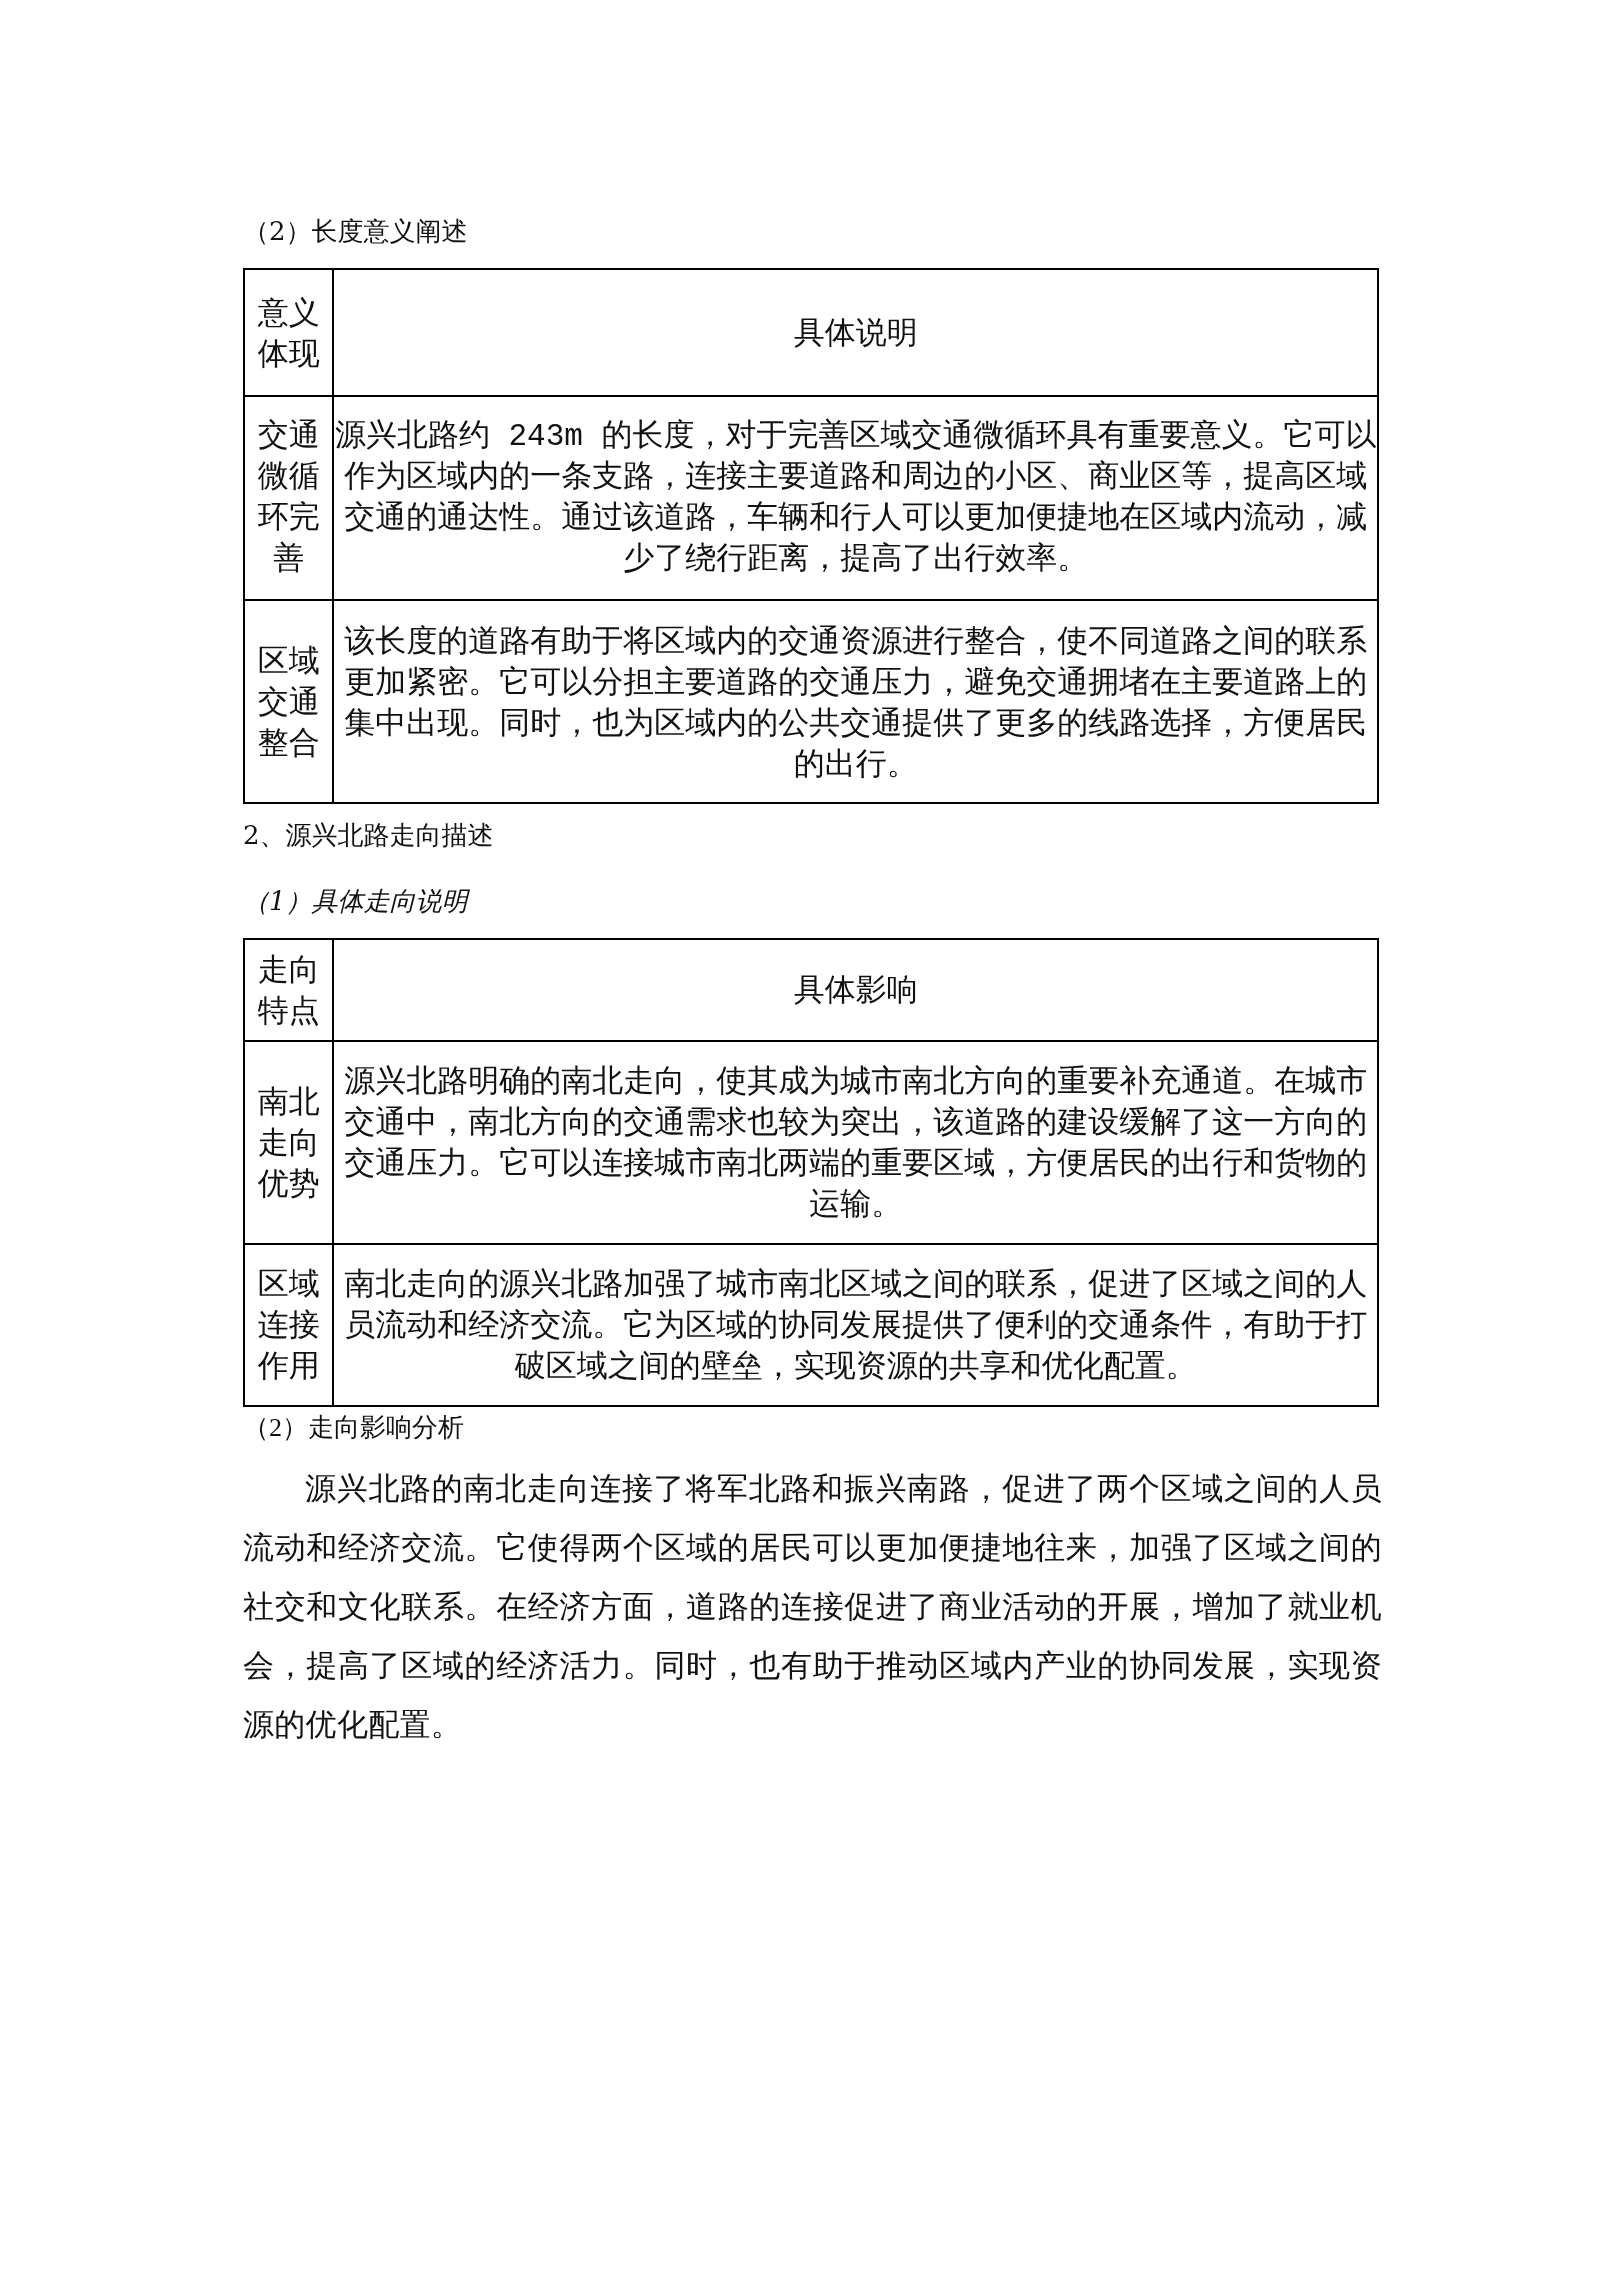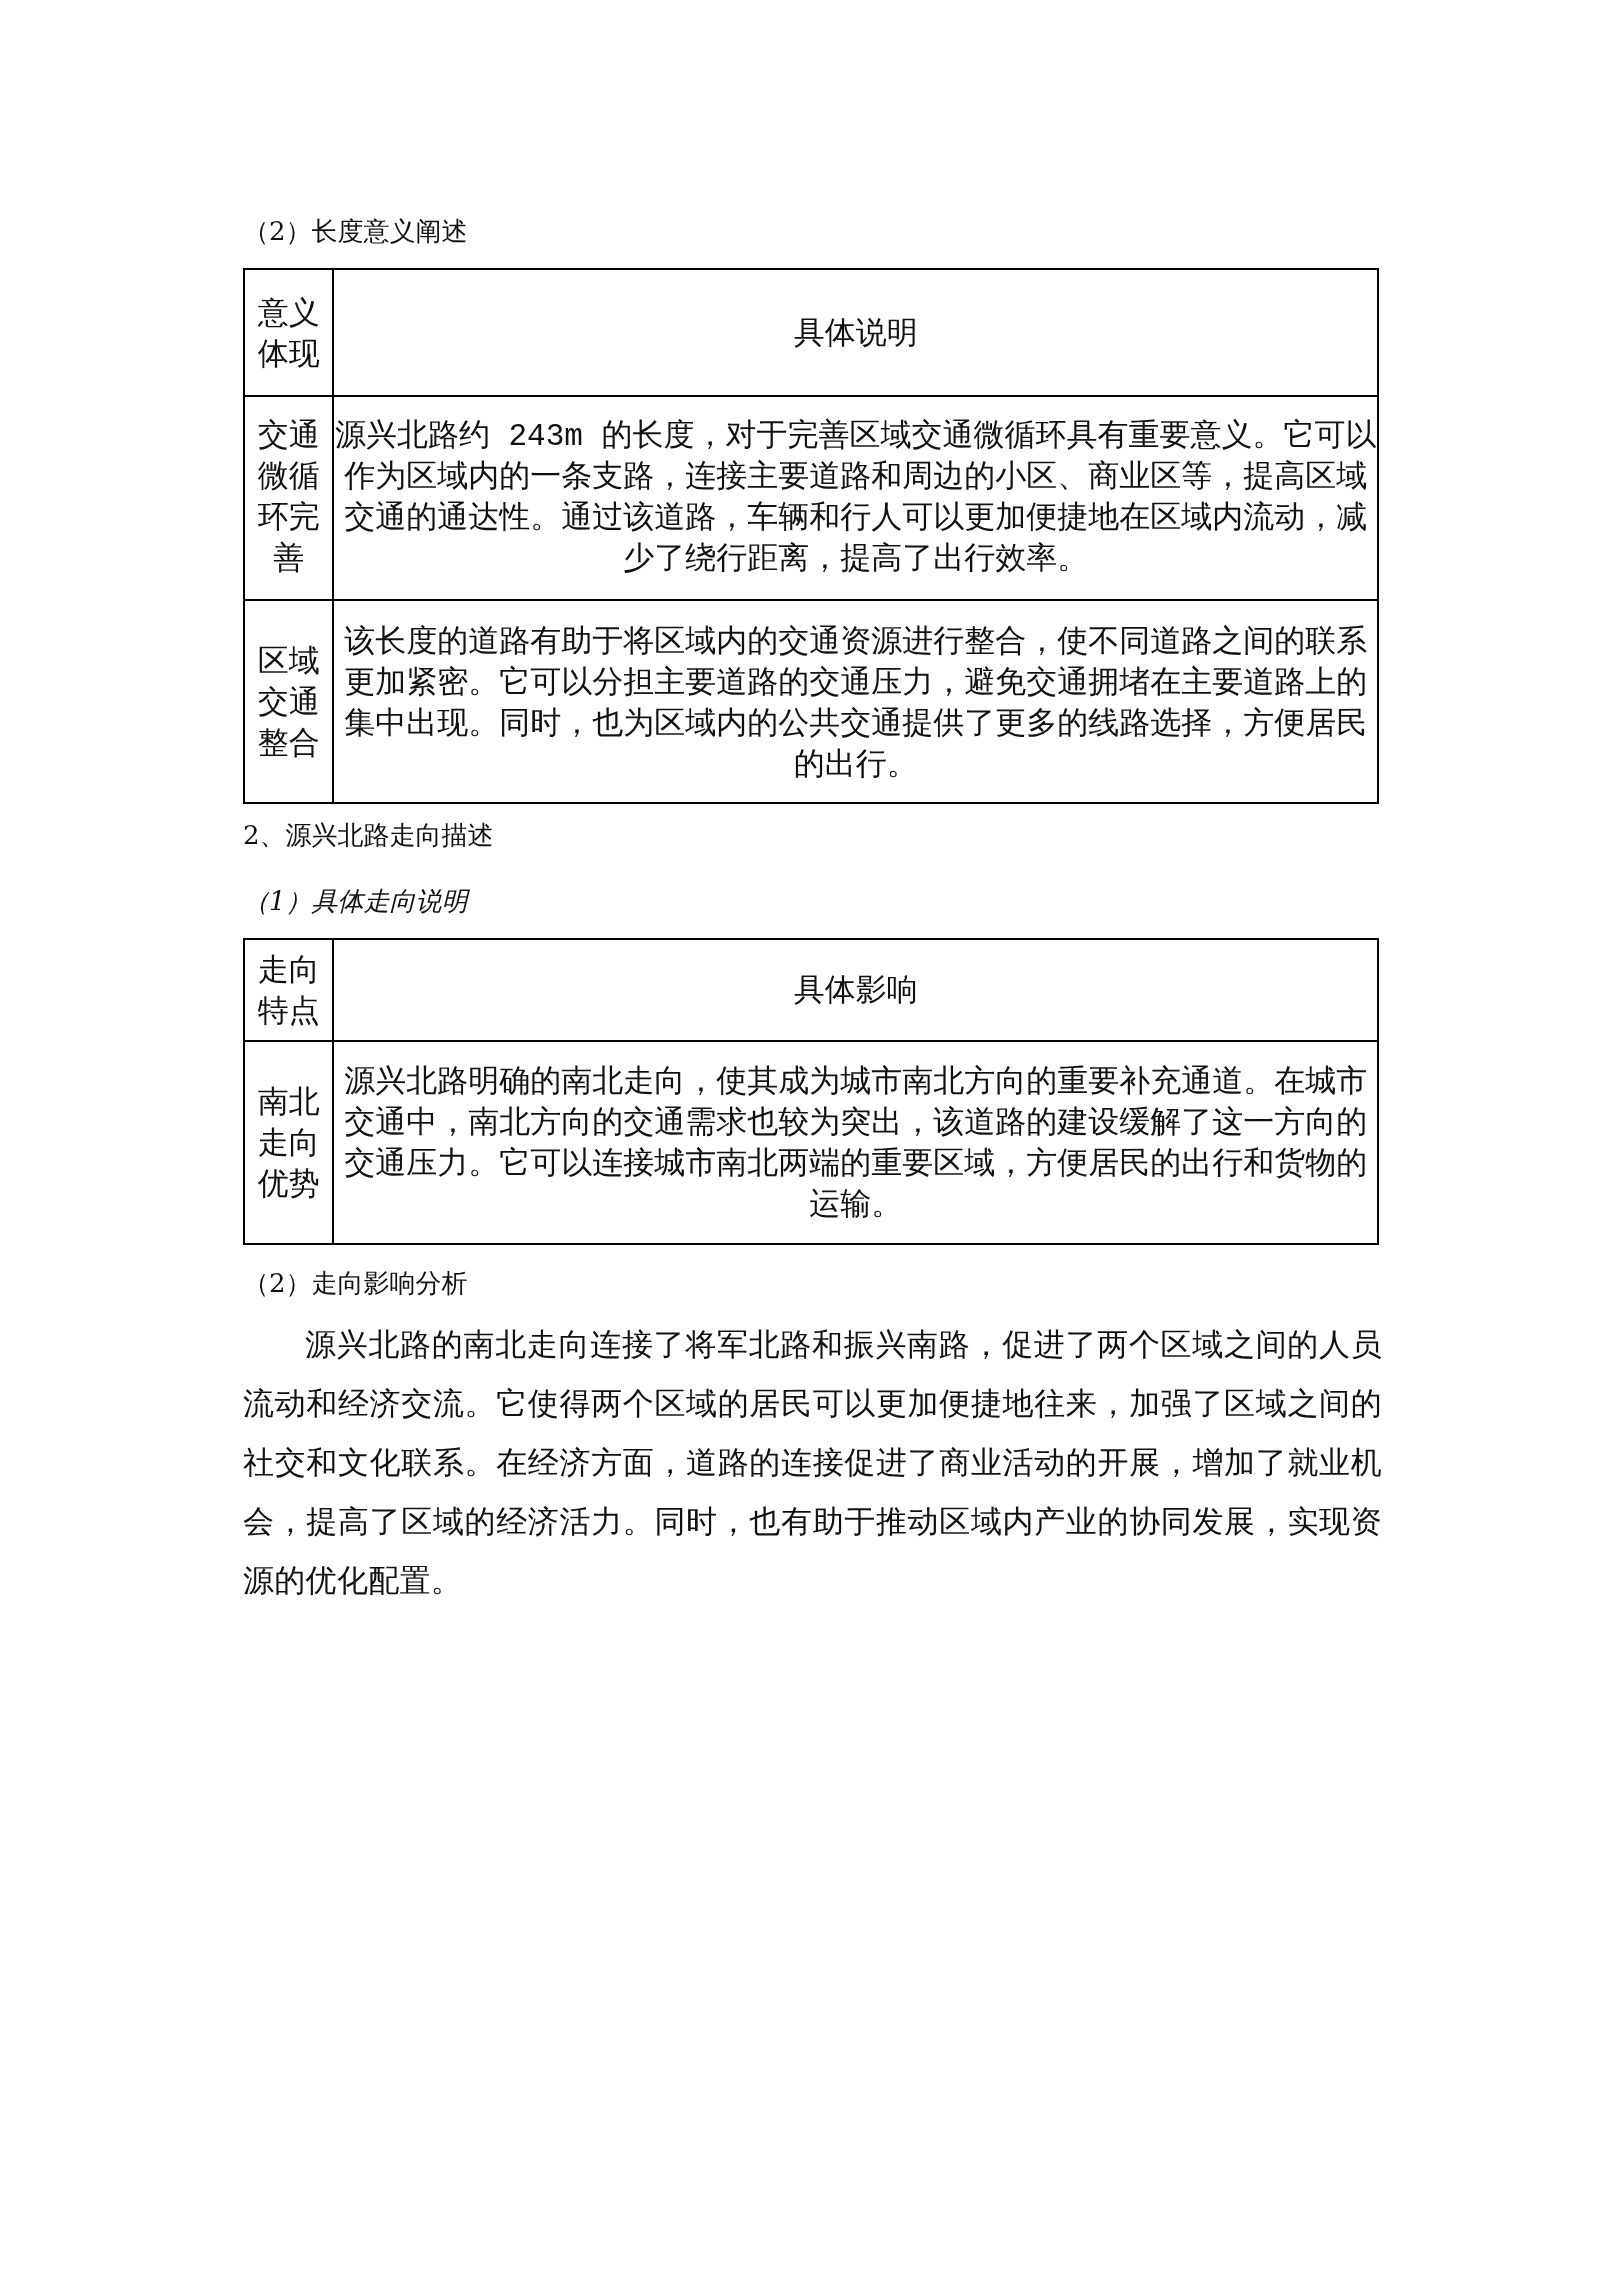--- a/index.html
+++ b/index.html
@@ -42,19 +42,23 @@
   <table style="margin-top:17px;">
     <tbody>
         <tr style="height:102px;margin-left:40px;">
       <td class="k">走向特点</td>
       <td>具体影响</td>
     </tr>
     <tr style="height:203px;">
       <td class="k">南北走向优势</td>
       <td>源兴北路明确的南北走向，使其成为城市南北方向的重要补充通道。在城市交通中，南北方向的交通需求也较为突出，该道路的建设缓解了这一方向的交通压力。它可以连接城市南北两端的重要区域，方便居民的出行和货物的运输。</td>
     </tr>
+    <tr style="height:162px;">
+      <td class="k">区域连接作用</td>
+      <td>南北走向的源兴北路加强了城市南北区域之间的联系，促进了区域之间的人员流动和经济交流。它为区域的协同发展提供了便利的交通条件，有助于打破区域之间的壁垒，实现资源的共享和优化配置。</td>
+    </tr>
   </tbody>
     </table>
 
-  <p class="heading" style="margin-top:19px;">（2）走向影响分析</p>
+  <p class="heading" style="margin-top:1px;font-family:Liberation Serif, serif;">（2）走向影响分析</p>
   <p class="para" style="margin-top:11.8px;">源兴北路的南北走向连接了将军北路和振兴南路，促进了两个区域之间的人员流动和经济交流。它使得两个区域的居民可以更加便捷地往来，加强了区域之间的社交和文化联系。在经济方面，道路的连接促进了商业活动的开展，增加了就业机会，提高了区域的经济活力。同时，也有助于推动区域内产业的协同发展，实现资源的优化配置。</p>
 </div>
 
 
 </body></html>

